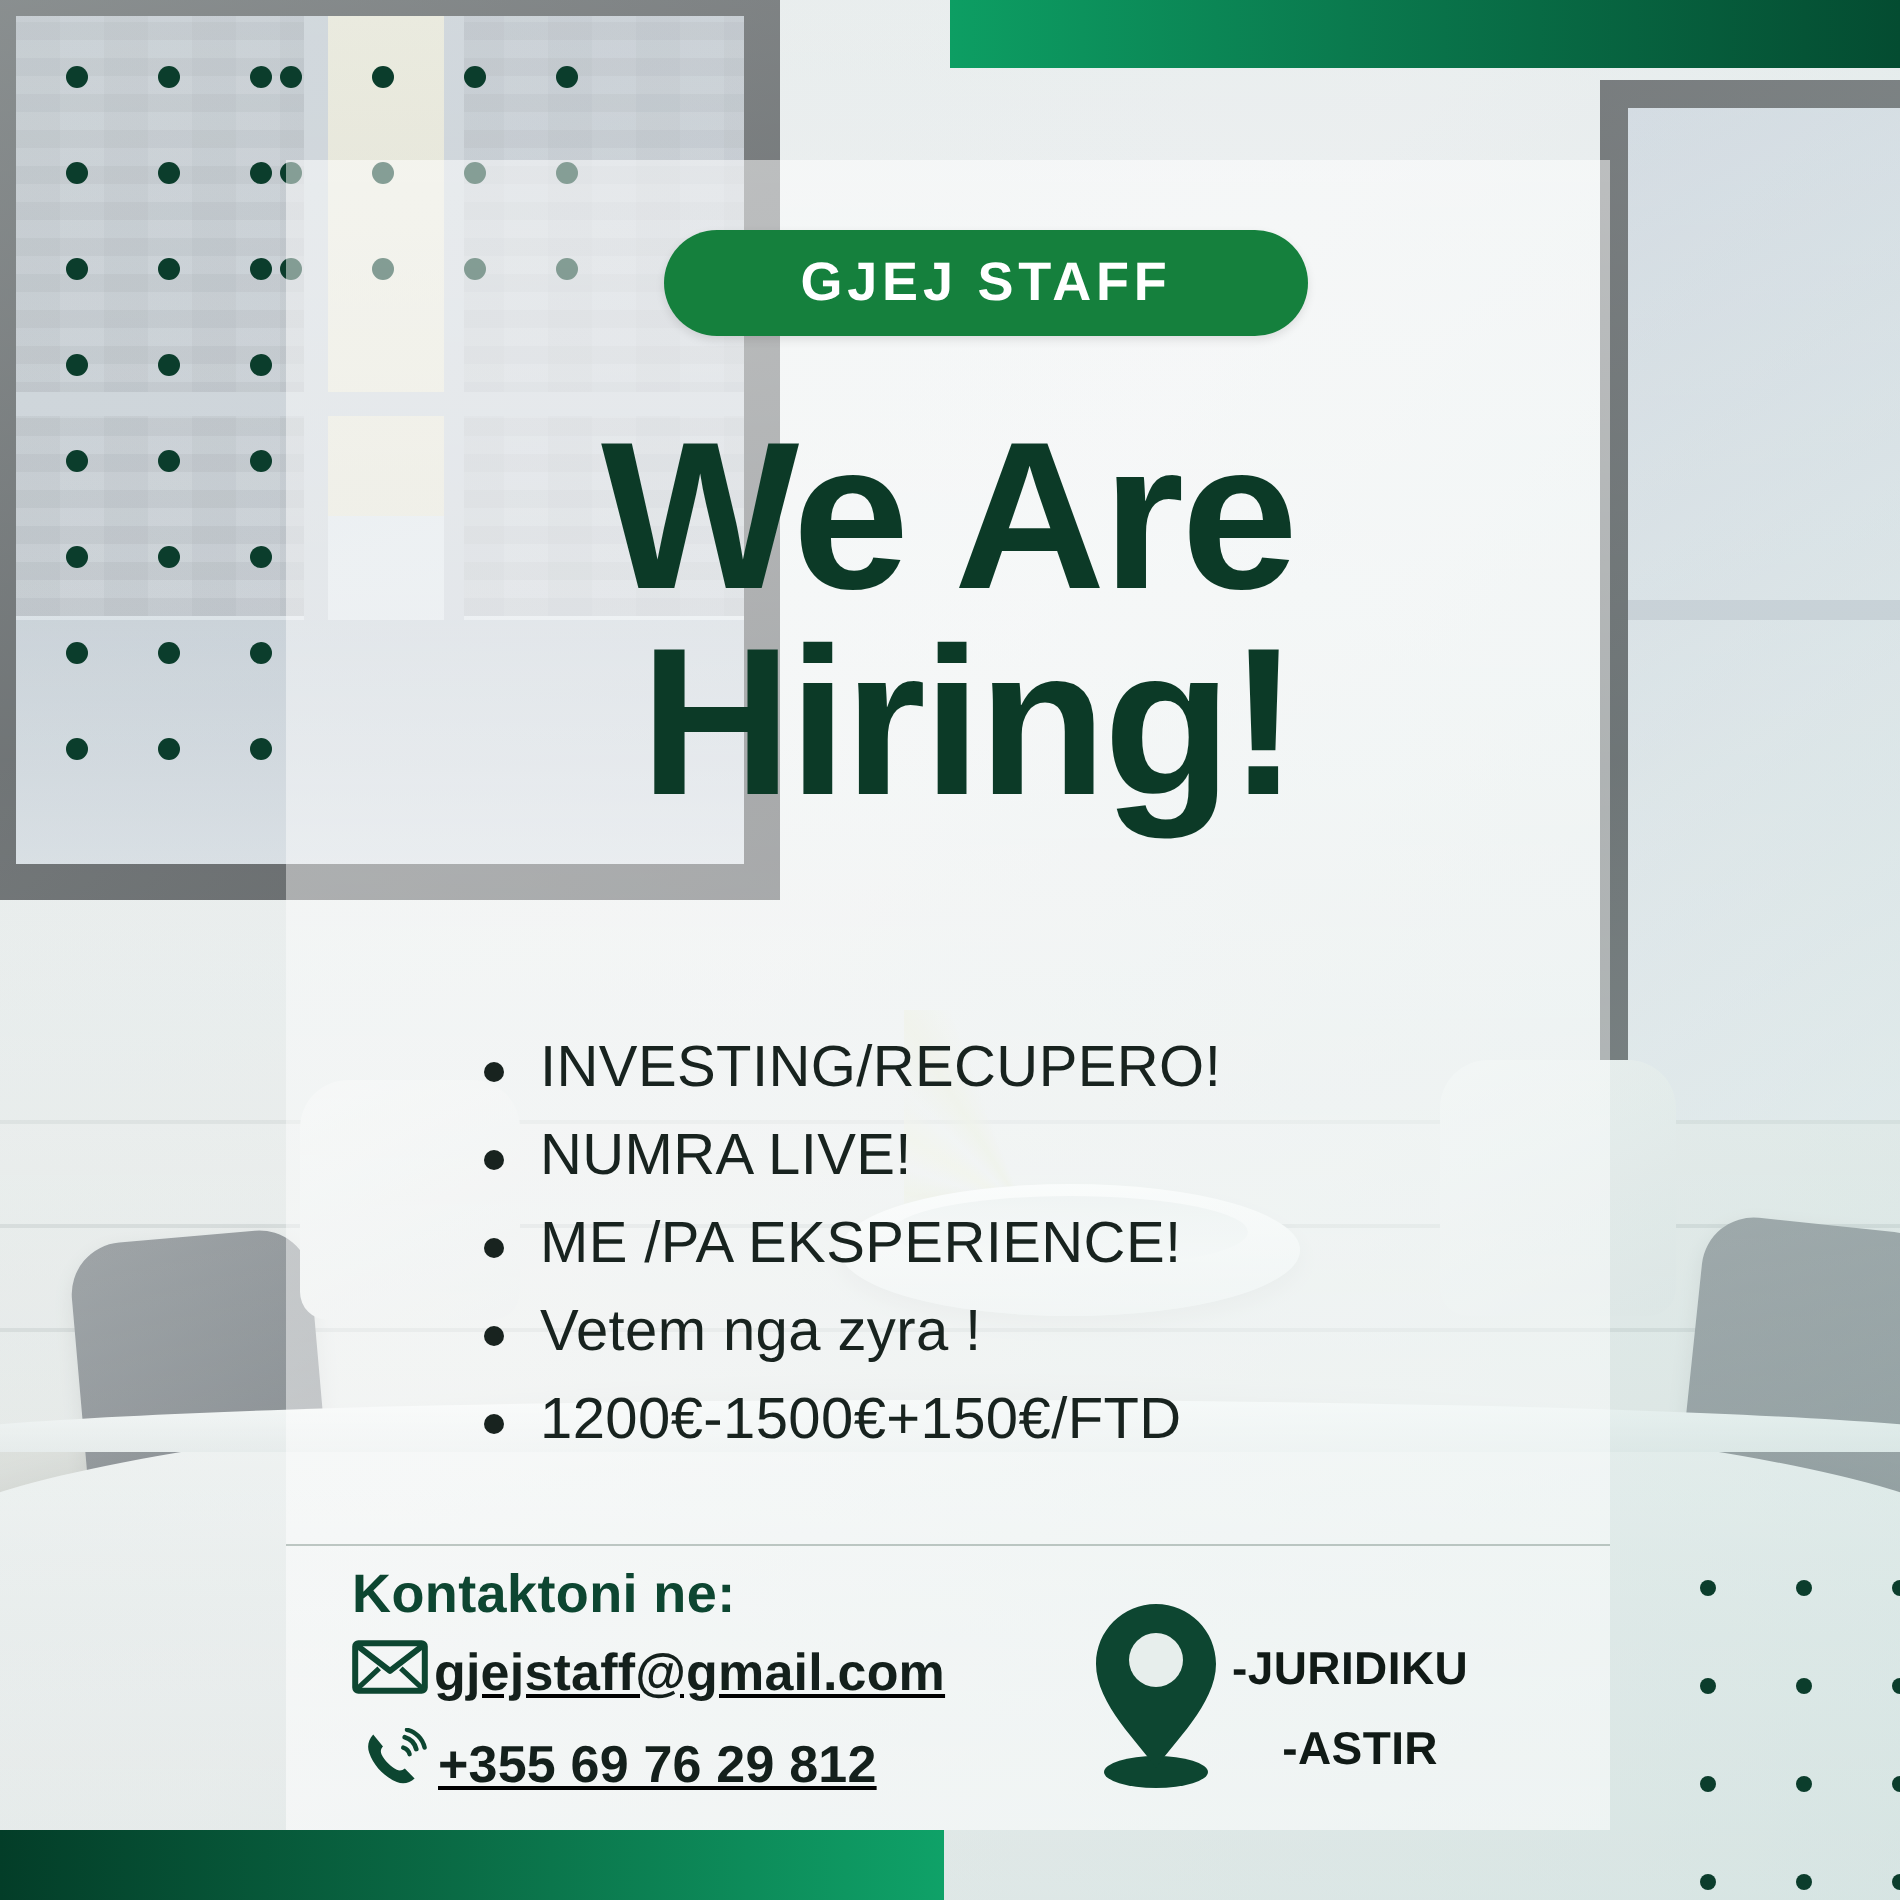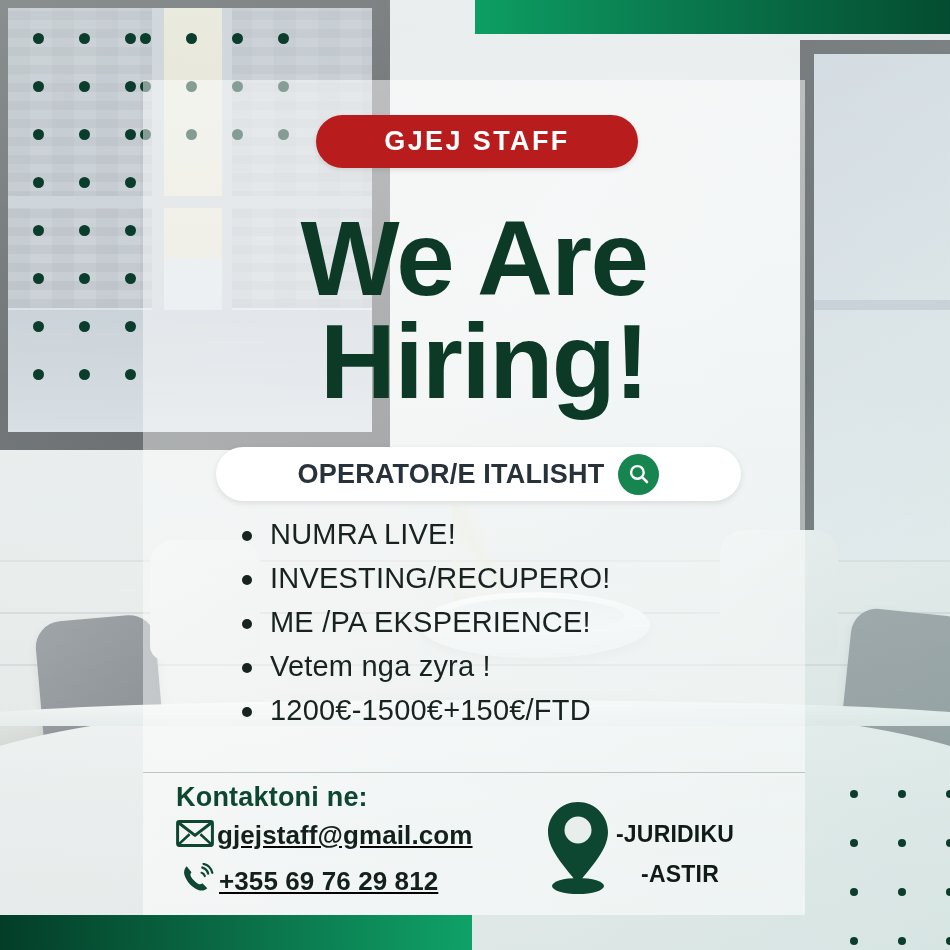--- a/index.html
+++ b/index.html
@@ -139,23 +139,23 @@
   #dots-br       { left:850px; top:790px; grid-template-columns:repeat(3,1fr); gap:41px 40px; }
 
   
   .card {
     position:absolute; left:143px; top:80px; width:662px; height:835px;
     background:linear-gradient(180deg, rgba(255,255,255,.50) 0%, rgba(255,255,255,.42) 55%, rgba(255,255,255,.55) 100%);
   }
 
   
   .badge {
-    position:absolute; left:316px; top:115px;
+    position:absolute; left:332px; top:115px;
     width:322px; height:53px;
-    background:#b91c1c;
+    background:#15803d;
     border-radius:27px;
     display:flex; align-items:center; justify-content:center;
     box-shadow:0 2px 5px rgba(0,0,0,.10);
     text-align:center;
   }
   .badge span {
     color:#ffffff; font-size:27px; font-weight:800; letter-spacing:2.4px;
   }
 
   
@@ -330,33 +330,24 @@
 
   <div class="badge">
     <span>GJEJ STAFF</span>
   </div>
 
   <div class="headline">
     <span>We Are</span>
     <span class="l2">Hiring!</span>
   </div>
 
-  <div class="searchbar">
-    <div class="role">OPERATOR/E ITALISHT</div>
-    <div class="search-circle">
-      <svg width="24" height="24" viewBox="0 0 24 24" fill="none" aria-hidden="true">
-        <circle cx="10.4" cy="10.4" r="6.3" stroke="#ffffff" stroke-width="2.4"></circle>
-        <line x1="15.1" y1="15.1" x2="20" y2="20" stroke="#ffffff" stroke-width="2.6" stroke-linecap="round"></line>
-      </svg>
-    </div>
-  </div>
 
   <ul class="bullets">
+    <li>INVESTING/RECUPERO!</li>
     <li>NUMRA LIVE!</li>
-    <li>INVESTING/RECUPERO!</li>
     <li>ME /PA EKSPERIENCE!</li>
     <li>Vetem nga zyra !</li>
     <li>1200€-1500€+150€/FTD</li>
   </ul>
 
   <div class="divider"></div>
 
   <div class="contact">
     <div class="contact-title">Kontaktoni ne:</div>
 

